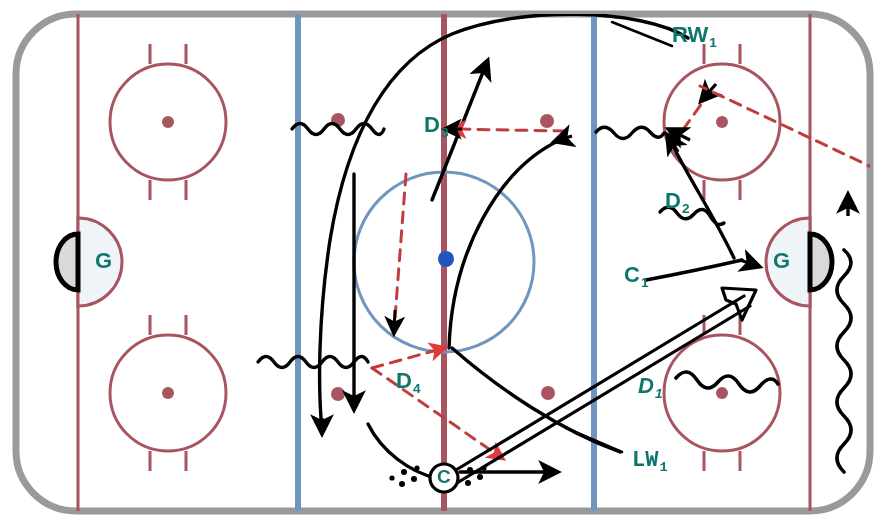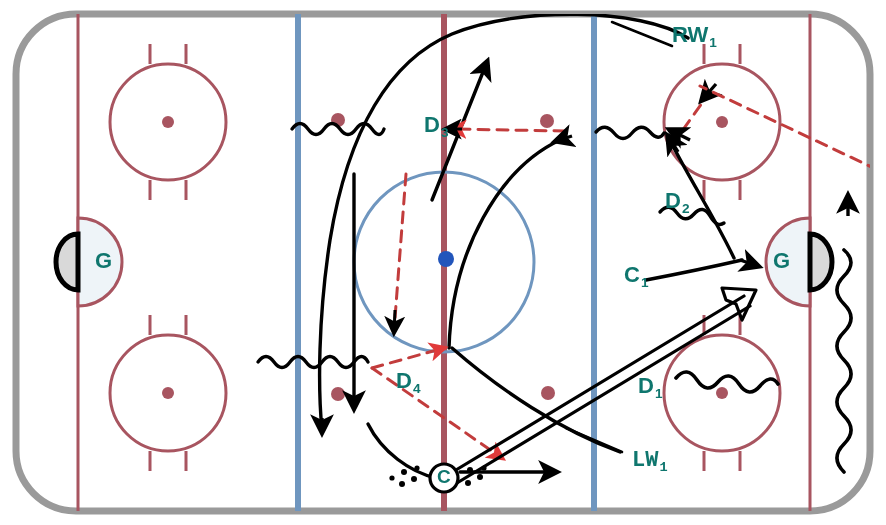--- a/index.html
+++ b/index.html
@@ -216,21 +216,21 @@
   </div>
 
   <div class="lbl plabel" style="left:624px;top:264px;">
     <span>C</span><span class="sub">1</span>
   </div>
 
   <div class="lbl plabel" style="left:396px;top:370px;">
     <span>D</span><span class="sub">4</span>
   </div>
 
-  <div class="lbl plabel" style="left:638px;top:375px;">
+  <div class="lbl plabel" style="left:638px;top:375px;font-style:italic;">
     <span>D</span><span class="sub">1</span>
   </div>
 
   <div class="lbl plabel" style="left:632px;top:450px;font-family:Liberation Mono, monospace;">
     <span>LW</span><span class="sub">1</span>
   </div>
 
   <div class="lbl" style="left:437px;top:467px;font-size:19px;">
     <span>C</span>
   </div>

